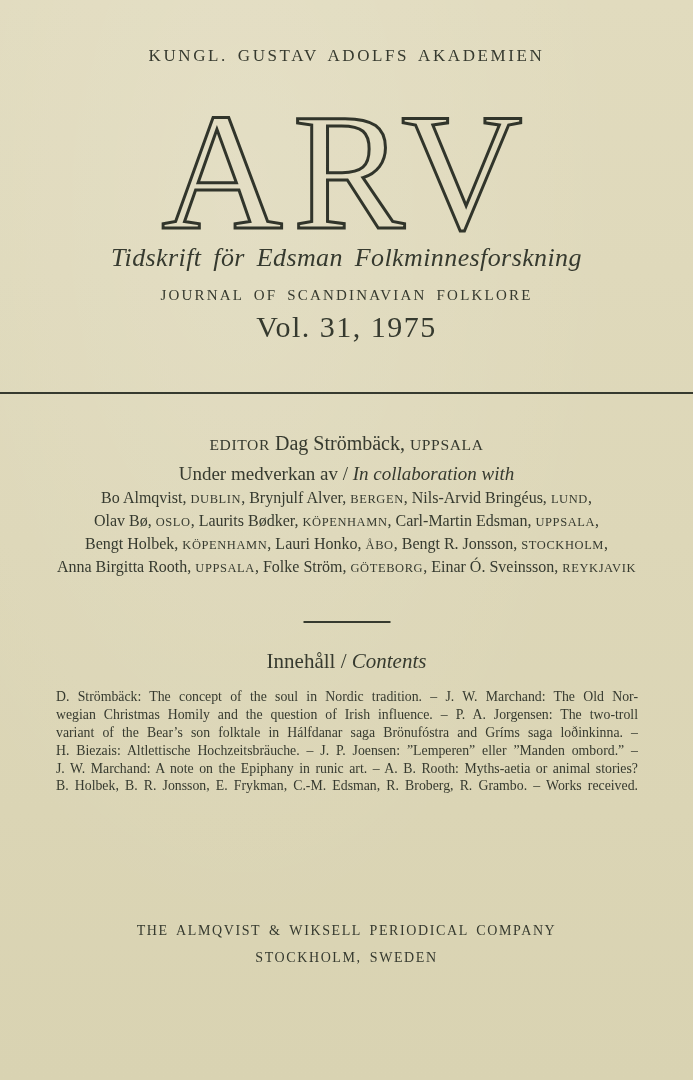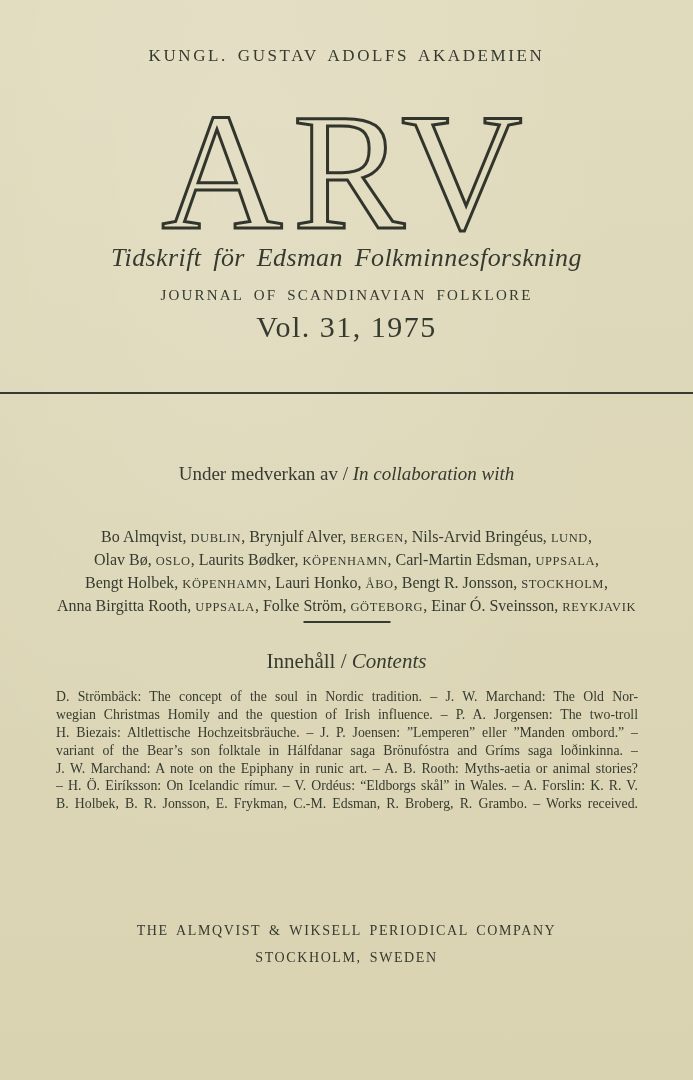--- a/index.html
+++ b/index.html
@@ -64,21 +64,21 @@
   }
   .editor {
     top: 432px;
     font-size: 20px;
   }
   .collab-intro {
     top: 463px;
     font-size: 19px;
   }
   .collabs {
-    top: 526px;
+    top: 487px;
     font-size: 16px;
     line-height: 22px;
   }
   .rule-short {
     position: absolute;
     top: 621px;
     left: 50%;
     transform: translateX(-50%);
     width: 87px;
     height: 2px;
@@ -140,41 +140,41 @@
   </div>
 
   <div class="block sub-it">Tidskrift för Edsman Folkminnesforskning</div>
 
   <div class="block sub-caps">JOURNAL OF SCANDINAVIAN FOLKLORE</div>
 
   <div class="block vol">Vol. 31, 1975</div>
 
   <div class="rule-full"></div>
 
+  <div class="block editor"><span class="sc">EDITOR</span><span> Dag Strömbäck, </span><span class="sc">UPPSALA</span></div>
 
   <div class="block collab-intro"><span>Under medverkan av / </span><span class="i">In collaboration with</span></div>
 
   <div class="block collabs">
       <div><span>Bo Almqvist, </span><span class="sc">DUBLIN</span><span>, Brynjulf Alver, </span><span class="sc">BERGEN</span><span>, Nils-Arvid Bringéus, </span><span class="sc">LUND</span><span>,</span></div>
       <div><span>Olav Bø, </span><span class="sc">OSLO</span><span>, Laurits Bødker, </span><span class="sc">KÖPENHAMN</span><span>, Carl-Martin Edsman, </span><span class="sc">UPPSALA</span><span>,</span></div>
       <div><span>Bengt Holbek, </span><span class="sc">KÖPENHAMN</span><span>, Lauri Honko, </span><span class="sc">ÅBO</span><span>, Bengt R. Jonsson, </span><span class="sc">STOCKHOLM</span><span>,</span></div>
       <div><span>Anna Birgitta Rooth, </span><span class="sc">UPPSALA</span><span>, Folke Ström, </span><span class="sc">GÖTEBORG</span><span>, Einar Ó. Sveinsson, </span><span class="sc">REYKJAVIK</span></div>
     </div>
 
   <div class="rule-short"></div>
 
   <div class="block contents-h"><span>Innehåll / </span><span class="i">Contents</span></div>
 
   <div class="para">
       <div class="c-line">D. Strömbäck: The concept of the soul in Nordic tradition. – J. W. Marchand: The Old Nor-</div>
       <div class="c-line">wegian Christmas Homily and the question of Irish influence. – P. A. Jorgensen: The two-troll</div>
+      <div class="c-line">variant of the Bear’s son folktale in Hálfdanar saga Brönufóstra and Gríms saga loðinkinna. –</div>
       <div class="c-line">H. Biezais: Altlettische Hochzeitsbräuche. – J. P. Joensen: ”Lemperen” eller ”Manden ombord.” –</div>
-      <div class="c-line">variant of the Bear’s son folktale in Hálfdanar saga Brönufóstra and Gríms saga loðinkinna. –</div>
       <div class="c-line">J. W. Marchand: A note on the Epiphany in runic art. – A. B. Rooth: Myths-aetia or animal stories?</div>
-      <div class="c-line">– H. Ö. Eiríksson: On Icelandic rímur. – V. Ordéus: “Eldborgs skål” in Wales. – A. Forslin: K. R. V.</div>
       <div class="c-line">B. Holbek, B. R. Jonsson, E. Frykman, C.-M. Edsman, R. Broberg, R. Grambo. – Works received.</div>
     </div>
 
   <div class="block pub1">THE ALMQVIST &amp; WIKSELL PERIODICAL COMPANY</div>
 
   <div class="block pub2">STOCKHOLM, SWEDEN</div>
 
 </div>
 
 </body></html>

